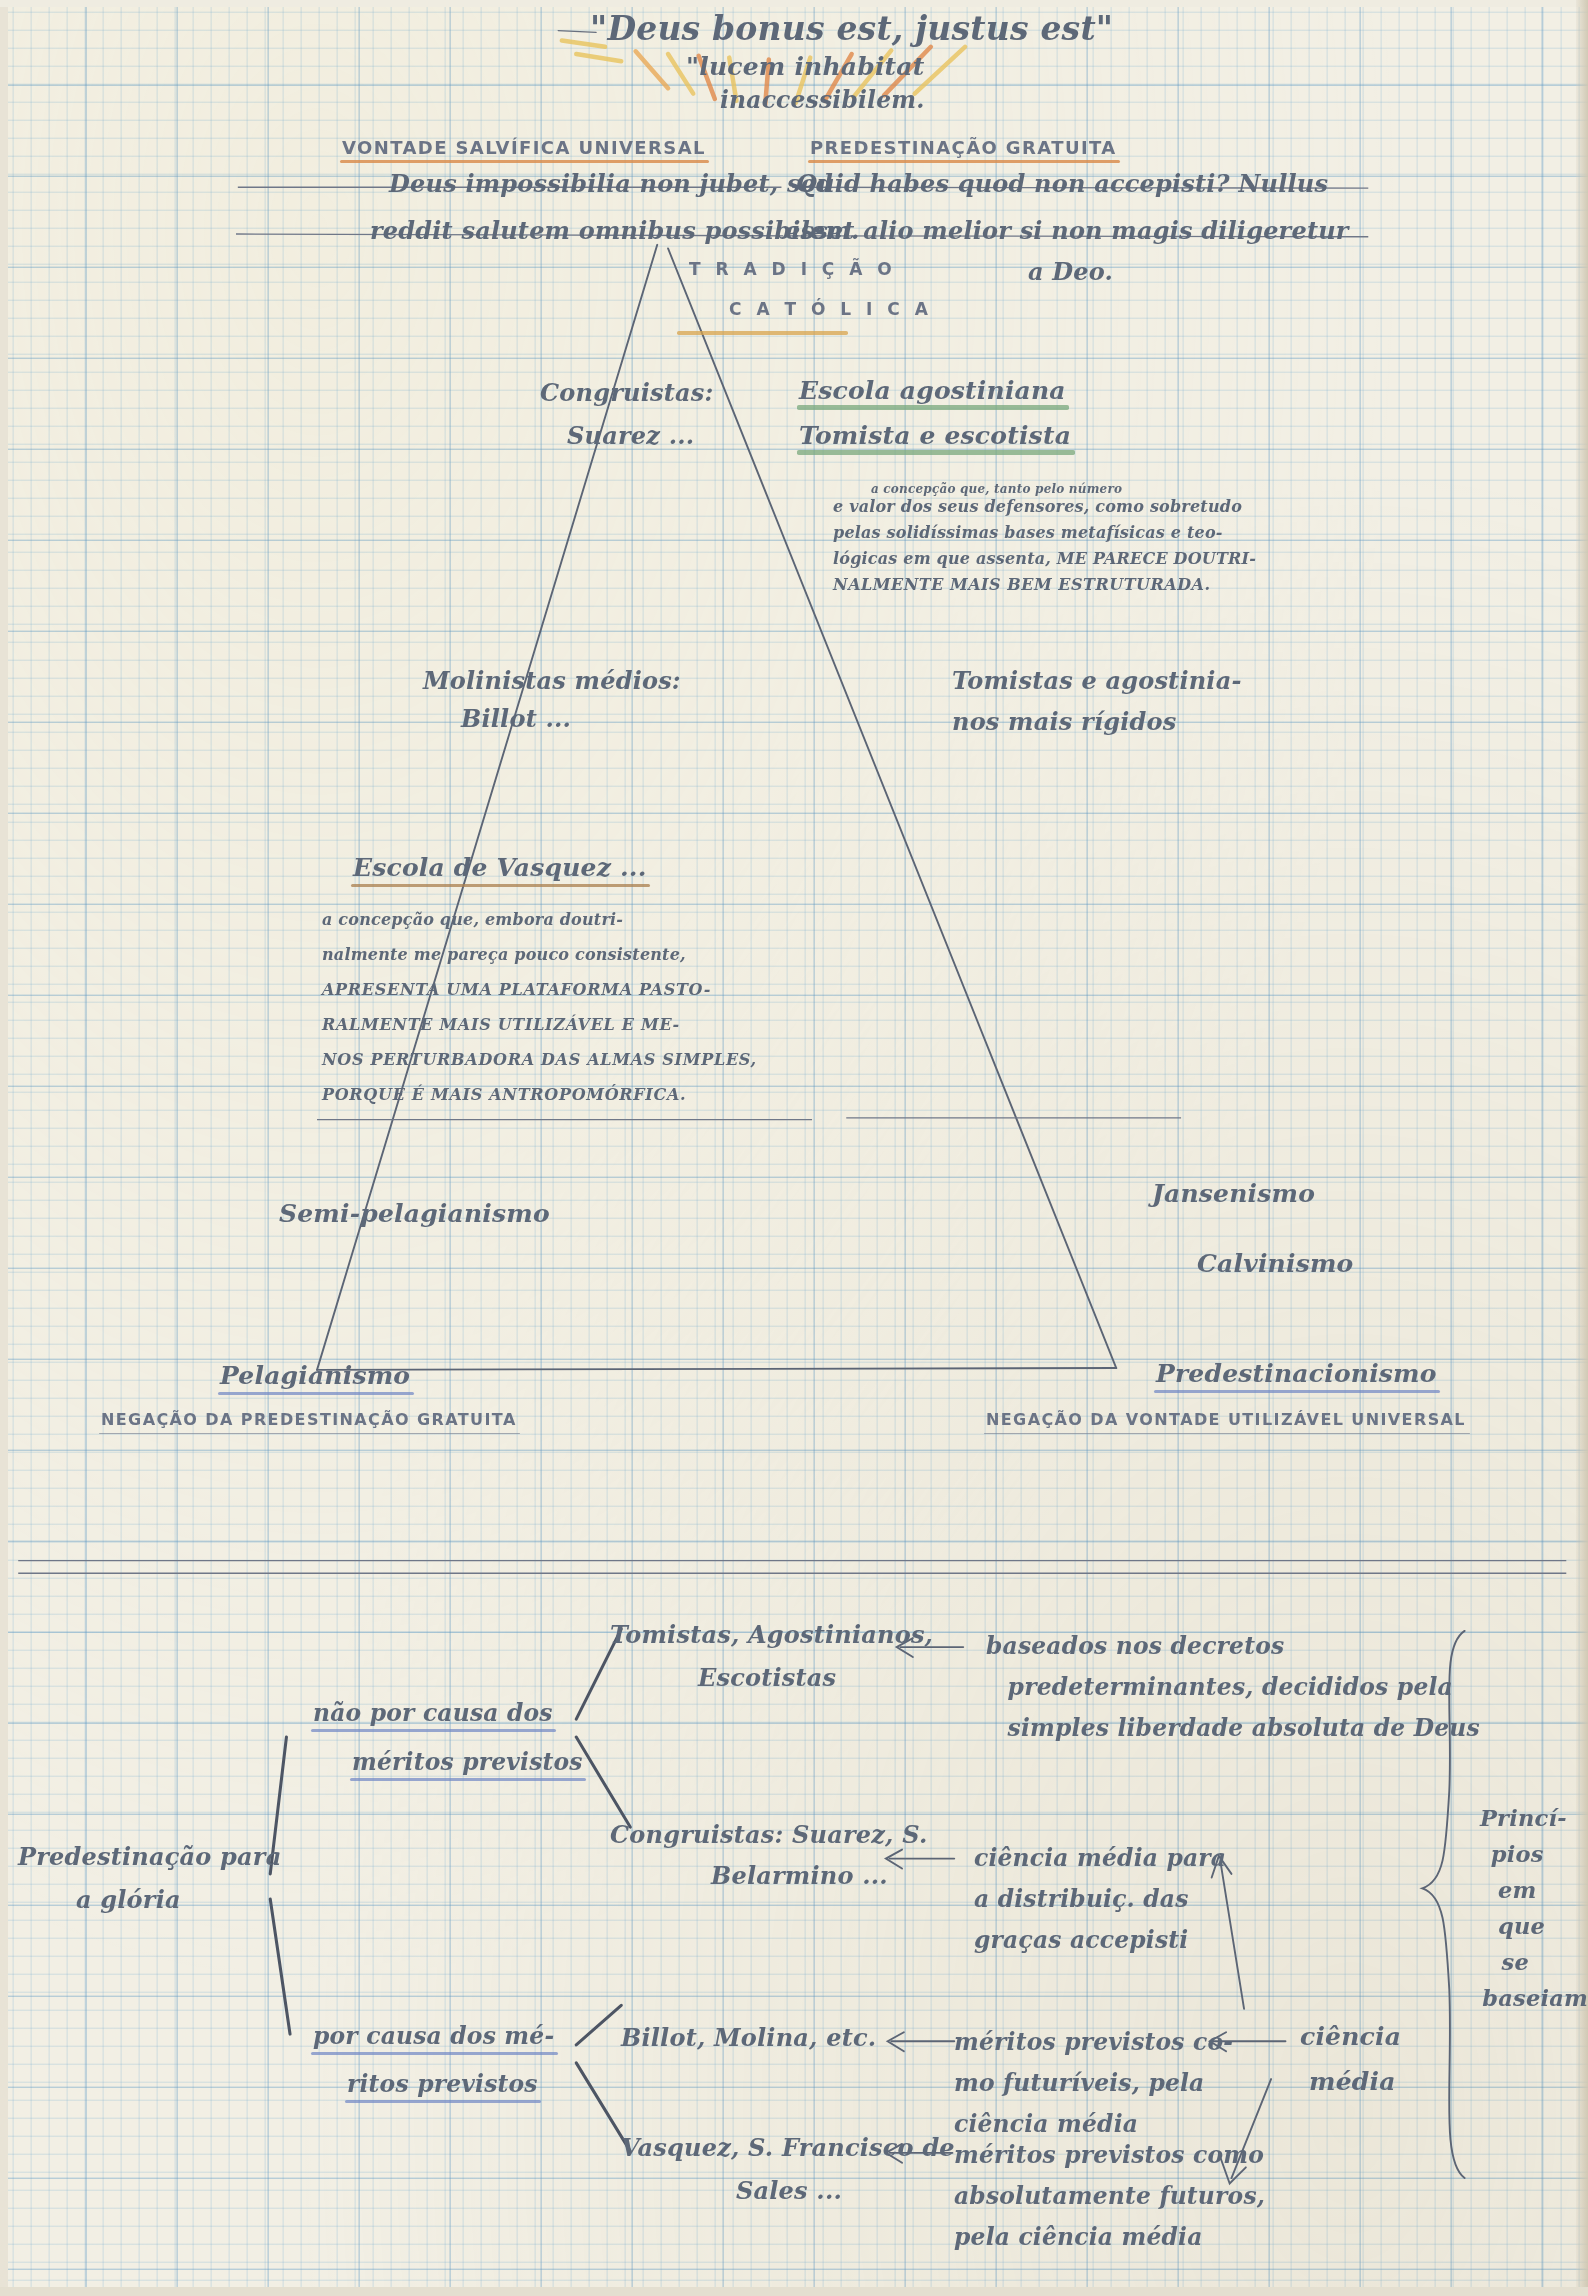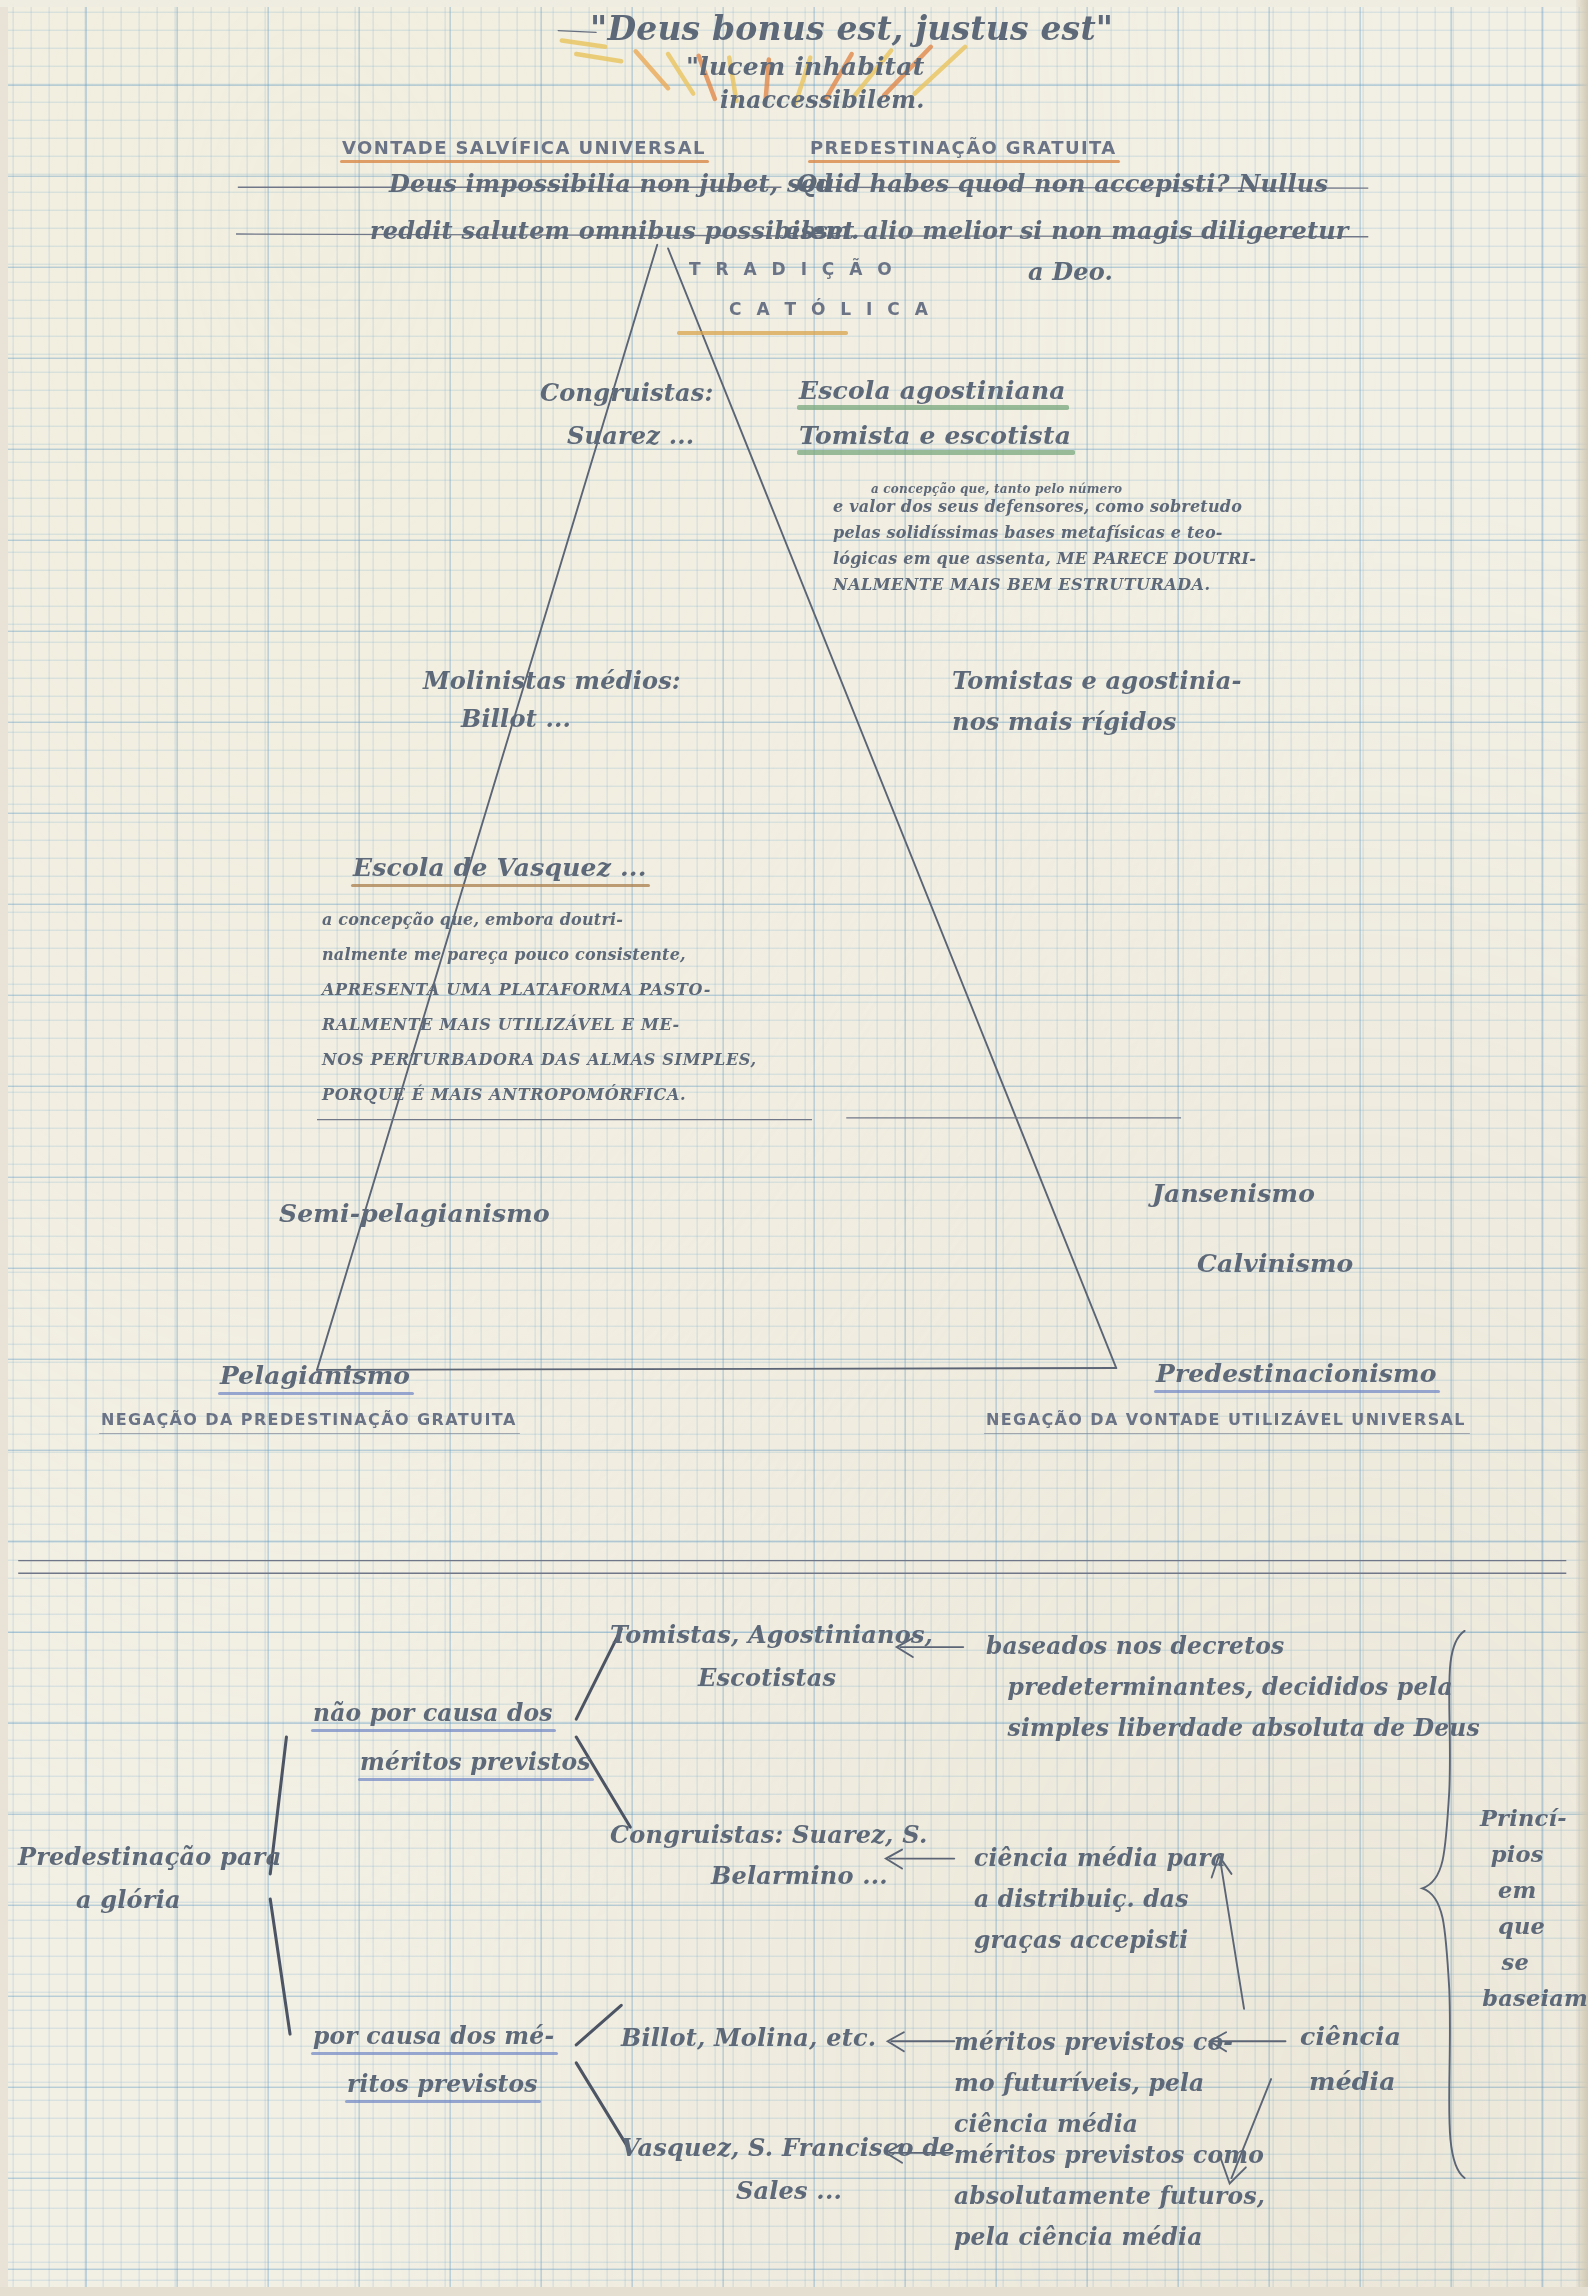--- a/index.html
+++ b/index.html
@@ -208,21 +208,21 @@
   <div class="ink cur ul-blue" style="left:220px;top:1361px;font-size:25px;">Pelagianismo</div>
   <div class="ink caps ul-grey" style="left:101px;top:1410px;font-size:16px;letter-spacing:1.4px;">NEGAÇÃO DA PREDESTINAÇÃO GRATUITA</div>
 
   <div class="ink cur ul-blue" style="left:1156px;top:1359px;font-size:25px;">Predestinacionismo</div>
   <div class="ink caps ul-grey" style="left:986px;top:1410px;font-size:16px;letter-spacing:1.4px;">NEGAÇÃO DA VONTADE UTILIZÁVEL UNIVERSAL</div>
 
   <div class="ink cur" style="left:18px;top:1842px;font-size:24px;">Predestinação para</div>
   <div class="ink cur" style="left:76px;top:1885px;font-size:24px;">a glória</div>
 
   <div class="ink cur ul-blue" style="left:313px;top:1699px;font-size:23.4px;">não por causa dos</div>
-  <div class="ink cur ul-blue" style="left:360px;top:1748px;font-size:23.4px;">méritos previstos</div>
+  <div class="ink cur ul-blue" style="left:352px;top:1748px;font-size:23.4px;">méritos previstos</div>
 
   <div class="ink cur ul-blue" style="left:313px;top:2022px;font-size:23.4px;">por causa dos mé-</div>
   <div class="ink cur ul-blue" style="left:347px;top:2070px;font-size:23.4px;">ritos previstos</div>
 
   <div class="ink cur" style="left:610px;top:1620px;font-size:24px;">Tomistas, Agostinianos,</div>
   <div class="ink cur" style="left:698px;top:1663px;font-size:24px;">Escotistas</div>
 
   <div class="ink cur" style="left:610px;top:1820px;font-size:24px;">Congruistas: Suarez, S.</div>
   <div class="ink cur" style="left:711px;top:1861px;font-size:24px;">Belarmino ...</div>
 

